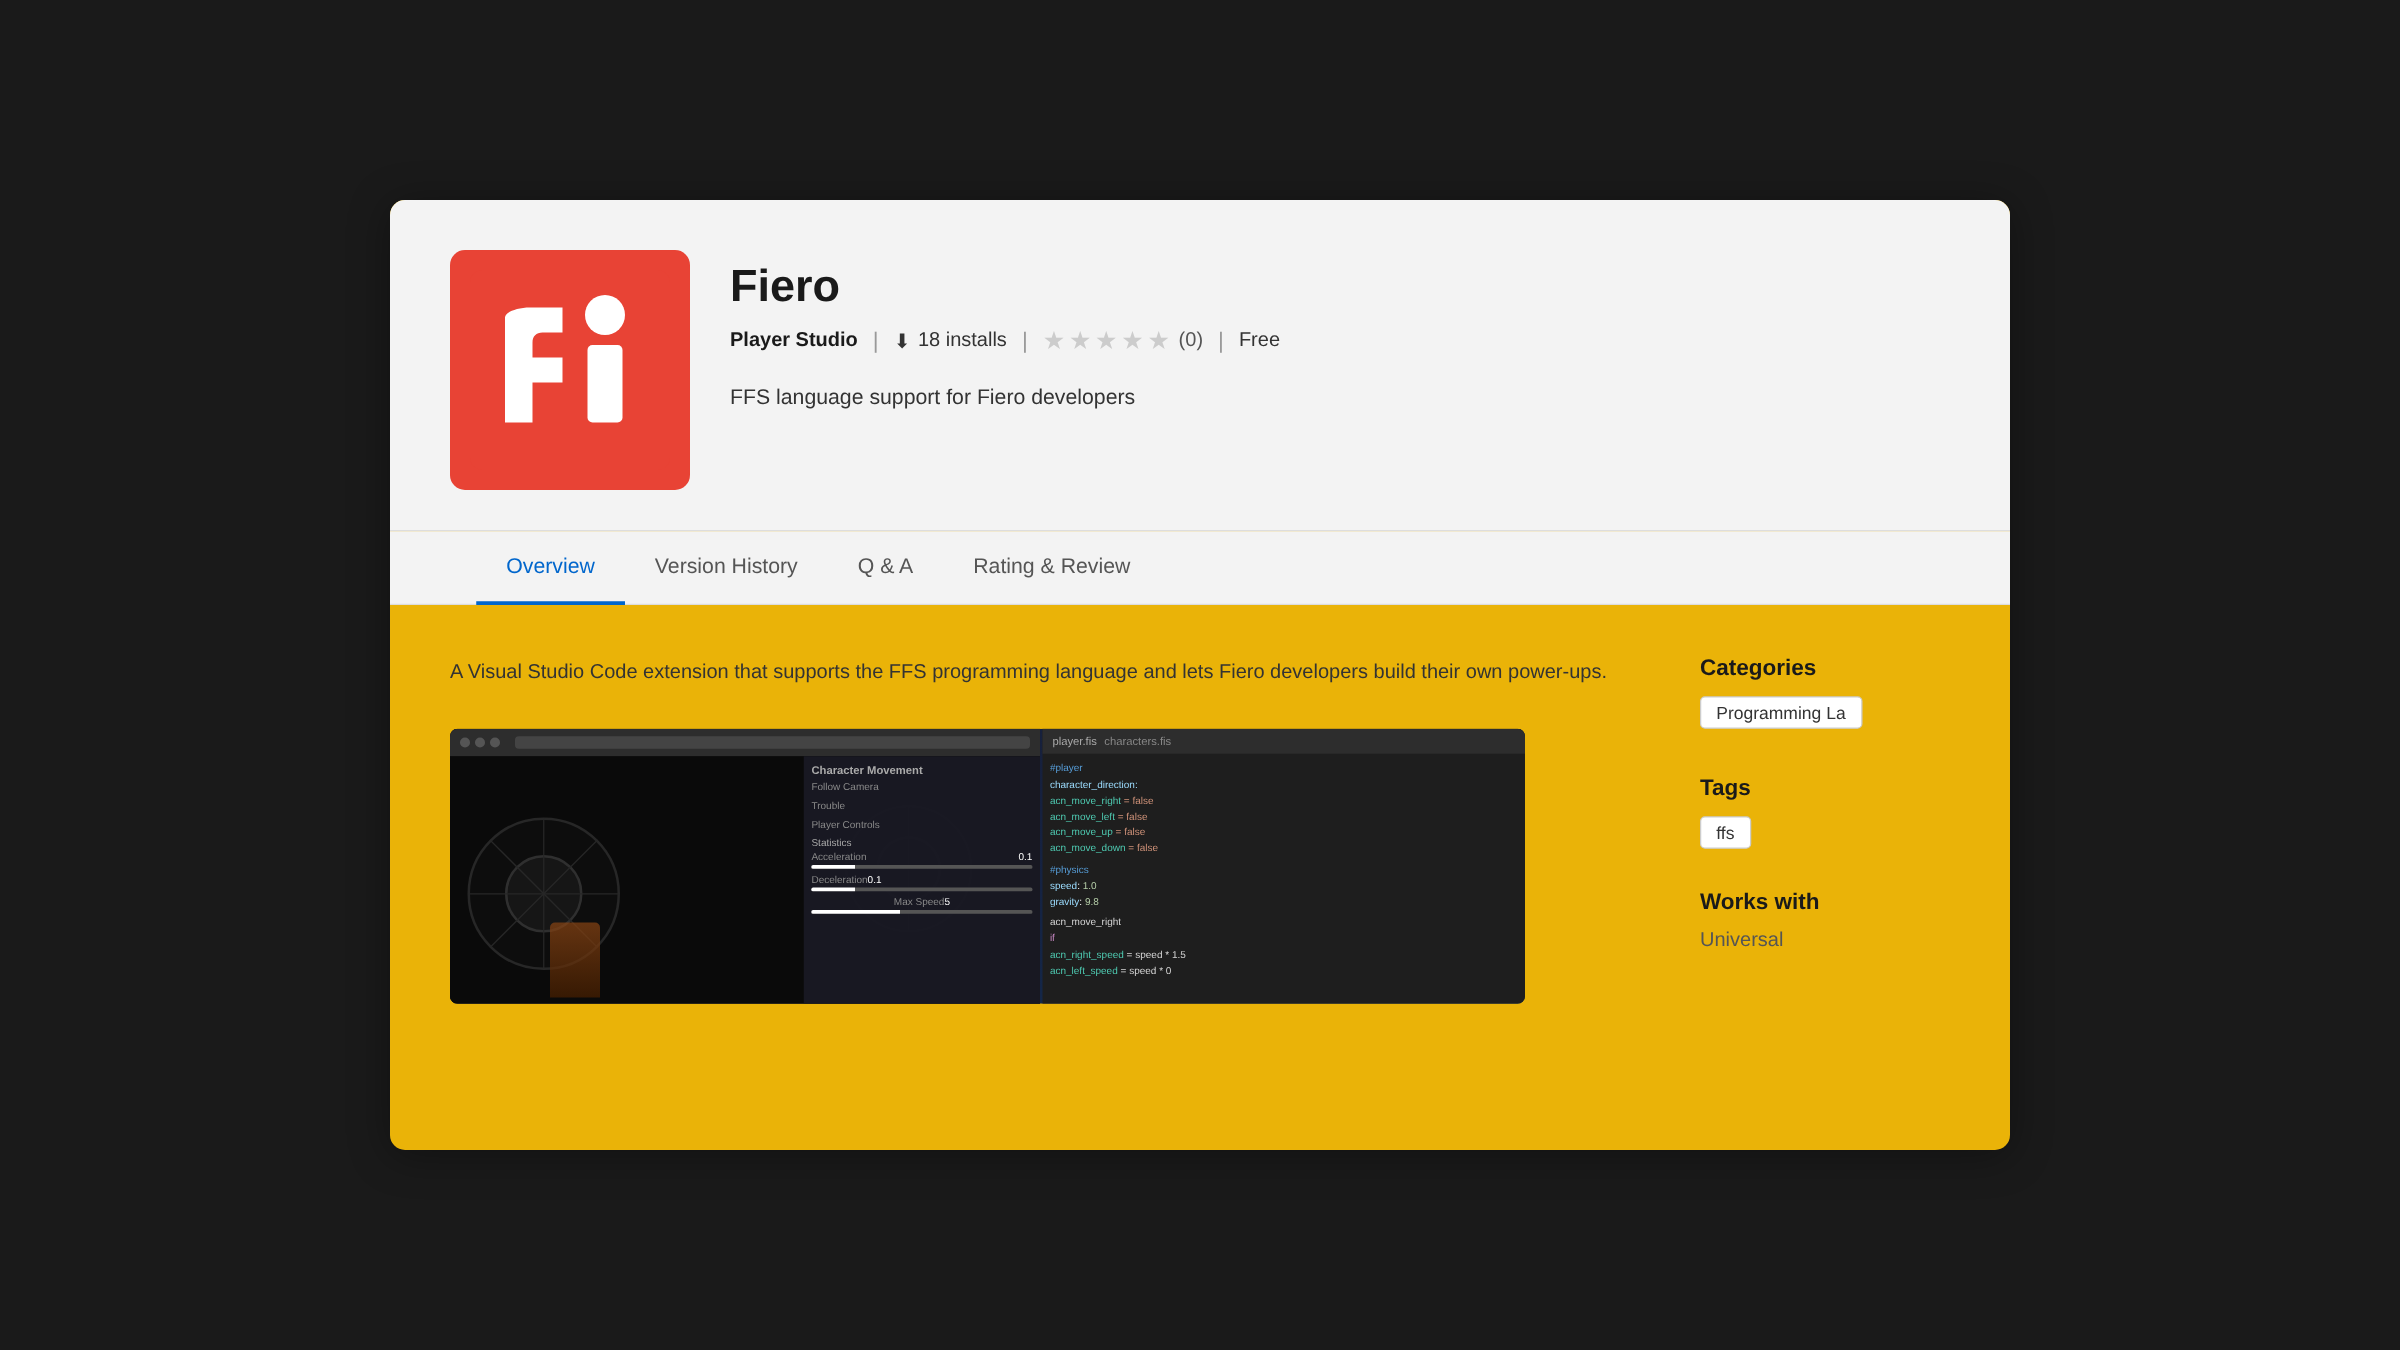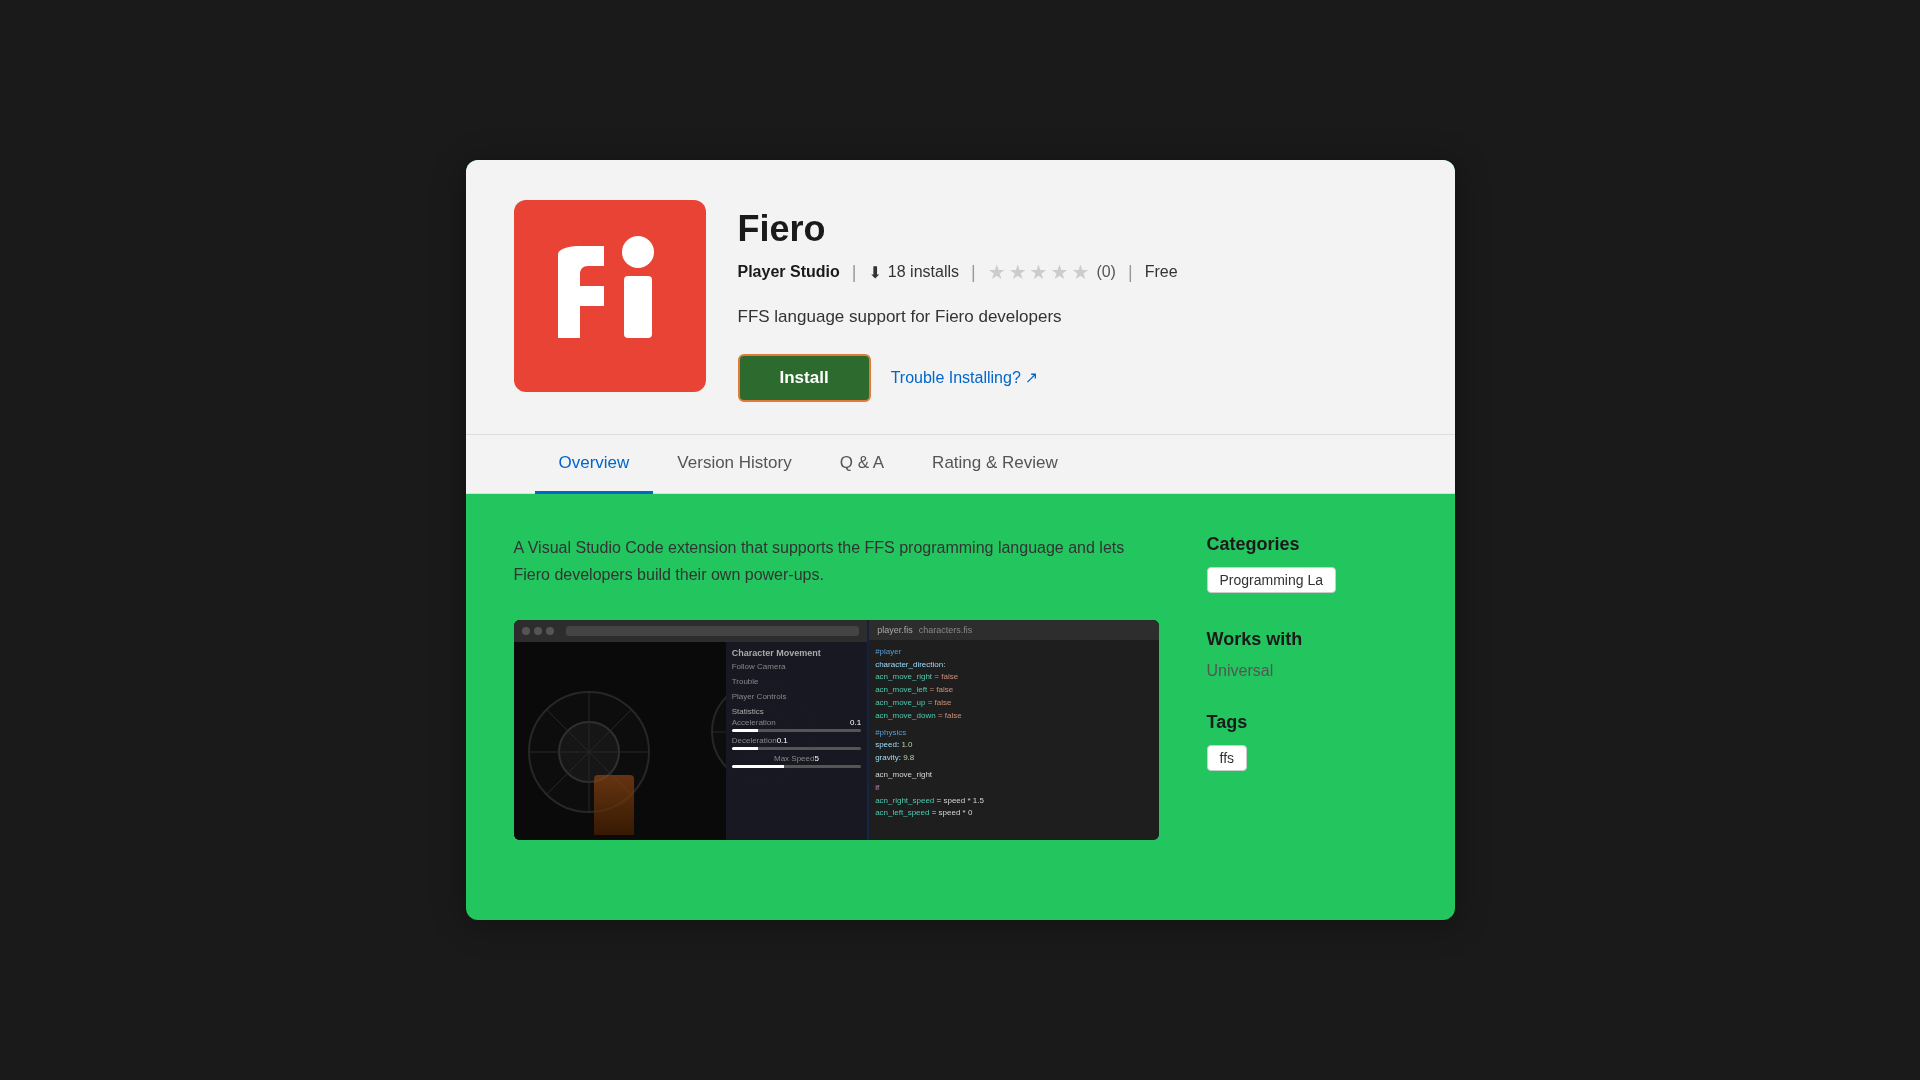--- a/index.html
+++ b/index.html
@@ -5,23 +5,23 @@
     * { box-sizing: border-box; margin: 0; padding: 0; }
     body {
       background: #1a1a1a;
       display: flex;
       justify-content: center;
       align-items: center;
       min-height: 100vh;
       font-family: -apple-system, BlinkMacSystemFont, 'Segoe UI', sans-serif;
     }
     .card {
-      background: #22c55e;
+      background: #eab308;
       border-radius: 12px;
-      width: 989px;
+      width: 1296px;
       min-height: 760px;
       overflow: hidden;
       box-shadow: 0 4px 32px rgba(0,0,0,0.35);
     }
     
     .header {
       background: #f3f3f3;
       padding: 40px 48px 32px 48px;
       display: flex;
       align-items: flex-start;
@@ -284,27 +284,20 @@
           <span class="star">★</span>
           <span class="star">★</span>
           <span class="rating-count">(0)</span>
         </span>
         <span class="meta-separator">|</span>
         <span class="price">Free</span>
       </div>
 
       <div class="description">FFS language support for Fiero developers</div>
 
-      <div class="actions">
-        <button class="install-btn">Install</button>
-        <a class="trouble-link">
-          <span>Trouble Installing?</span>
-          <span>↗</span>
-        </a>
-      </div>
     </div>
   </div>
 
   <div class="tabs">
     <div class="tab active">Overview</div>
     <div class="tab">Version History</div>
     <div class="tab">Q &amp; A</div>
     <div class="tab">Rating &amp; Review</div>
   </div>
 
@@ -394,22 +387,22 @@
         </div>
       </div>
     </div>
 
     <div class="sidebar">
       <div class="sidebar-section">
         <div class="sidebar-title">Categories</div>
         <div class="category-tag">Programming La</div>
       </div>
       <div class="sidebar-section">
+        <div class="sidebar-title">Tags</div>
+        <div class="sidebar-tag">ffs</div>
+      </div>
+      <div class="sidebar-section">
         <div class="sidebar-title">Works with</div>
         <div class="works-with-text">Universal</div>
-      </div>
-      <div class="sidebar-section">
-        <div class="sidebar-title">Tags</div>
-        <div class="sidebar-tag">ffs</div>
       </div>
     </div>
   </div>
 </div>
 
 </body></html>

